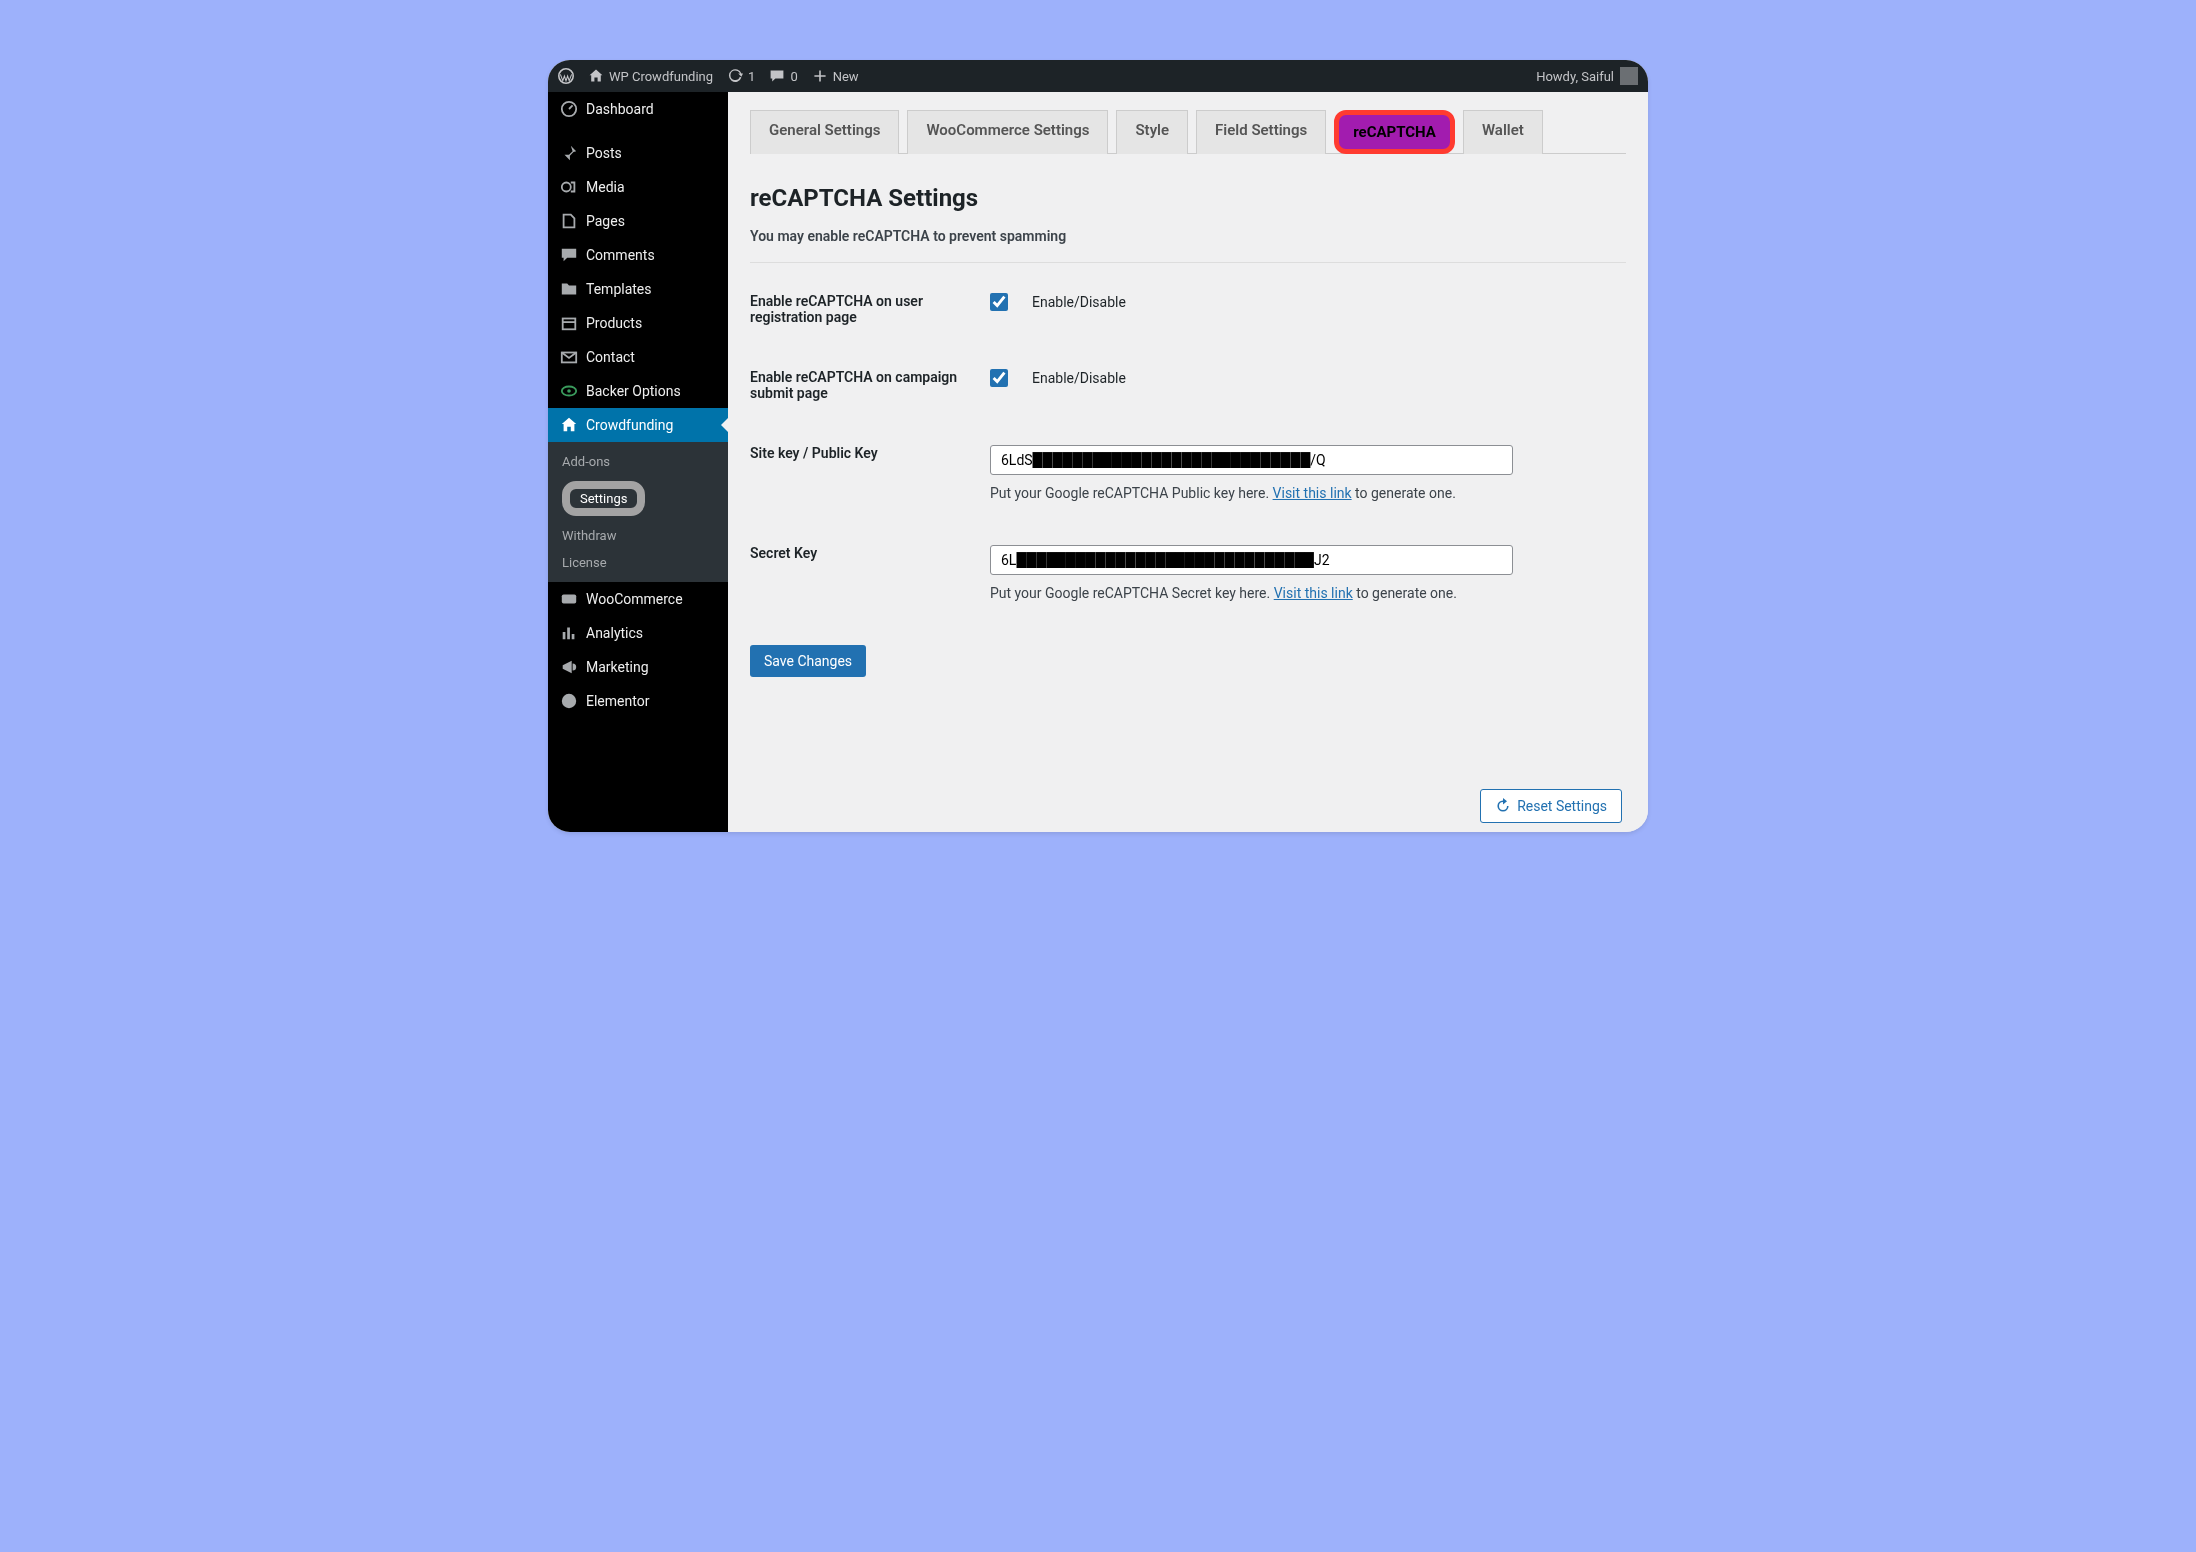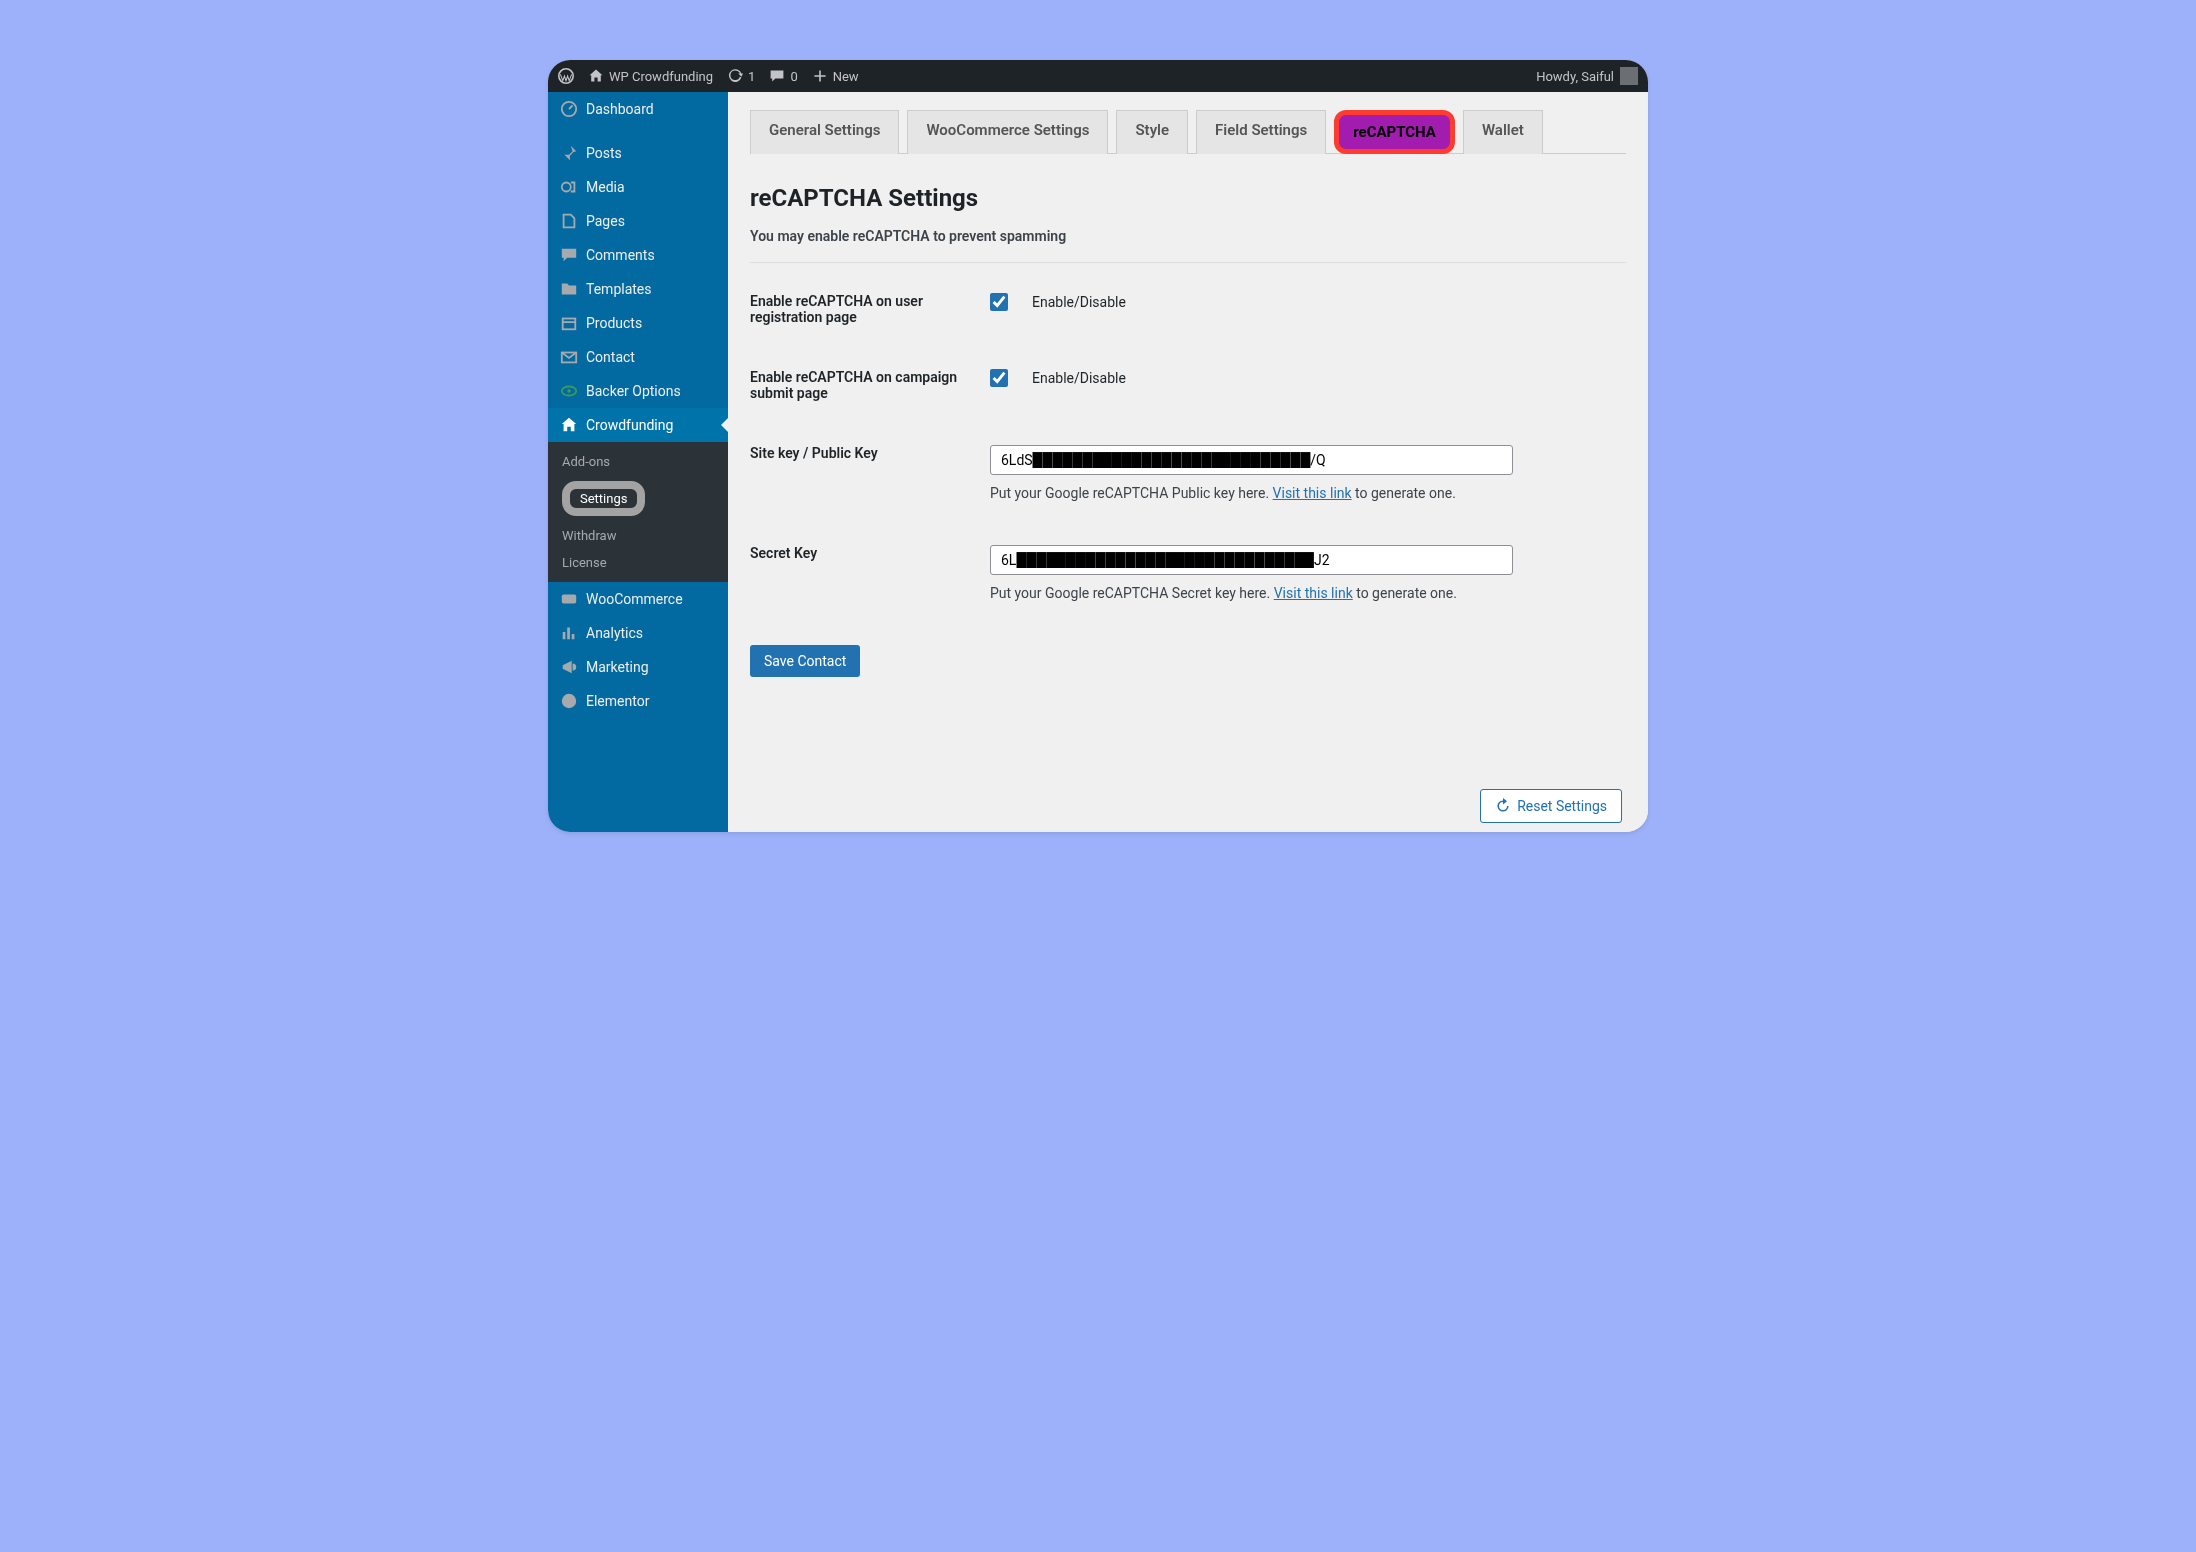--- a/index.html
+++ b/index.html
@@ -5,21 +5,21 @@
   *{box-sizing:border-box;margin:0;padding:0;font-family:-apple-system,BlinkMacSystemFont,"Segoe UI",Roboto,Arial,sans-serif;}
   body{background:#9db1fb;padding:60px;}
   .frame{border-radius:22px;overflow:hidden;box-shadow:0 2px 4px rgba(0,0,0,.1);max-width:1100px;margin:0 auto;background:#f0f0f1;}
   .adminbar{height:32px;background:#1d2327;color:#c3c4c7;display:flex;align-items:center;padding:0 10px;font-size:13px;}
   .adminbar .left{display:flex;align-items:center;gap:14px;}
   .adminbar .right{margin-left:auto;display:flex;align-items:center;gap:6px;}
   .adminbar svg{width:16px;height:16px;fill:#c3c4c7;}
   .adminbar .item{display:flex;align-items:center;gap:5px;}
   .avatar{width:18px;height:18px;background:#6b6f73;}
   .body{display:flex;min-height:740px;}
-  .sidebar{width:180px;background:#0369a1;color:#c3c4c7;font-size:14px;flex-shrink:0;}
+  .sidebar{width:180px;background:#000000;color:#c3c4c7;font-size:14px;flex-shrink:0;}
   .sidebar .item{display:flex;align-items:center;gap:8px;padding:8px 12px;color:#eee;cursor:pointer;}
   .sidebar .item svg{width:18px;height:18px;fill:#a7aaad;flex-shrink:0;}
   .sidebar .item.current{background:#0073aa;color:#fff;position:relative;}
   .sidebar .item.current svg{fill:#fff;}
   .sidebar .item.current::after{content:"";position:absolute;right:-1px;top:50%;transform:translateY(-50%);border:8px solid transparent;border-right-color:#f0f0f1;}
   .submenu{background:#2c3338;padding:6px 0;}
   .submenu .sub{padding:6px 12px 6px 14px;color:#a7aaad;font-size:13px;cursor:pointer;}
   .submenu .sub.active{color:#fff;position:relative;}
   .ring{border:8px solid #a3a3a3;border-radius:14px;padding:2px 10px;display:inline-block;}
   .sub.active .label-wrap{display:inline-block;}
@@ -229,21 +229,21 @@
         </div>
         <div class="form-row">
           <div class="th">Secret Key</div>
           <div class="td">
             <input type="text" value="6L██████████████████████████████J2" style="">
             <p class="help"><span>Put your Google reCAPTCHA Secret key here. </span><a href="#">Visit this link</a><span> to generate one.</span></p>
           </div>
         </div>
       </div>
 
-      <button class="save-btn">Save Contact</button>
+      <button class="save-btn">Save Changes</button>
       <button class="reset-btn">
           <svg viewBox="0 0 20 20">
             <path d="M10 3a7 7 0 1 0 7 7h-2a5 5 0 1 1-5-5v3l5-4-5-4z"></path>
           </svg>
           <span>Reset Settings</span>
         </button>
     </div>
   </div>
 </div>
 

